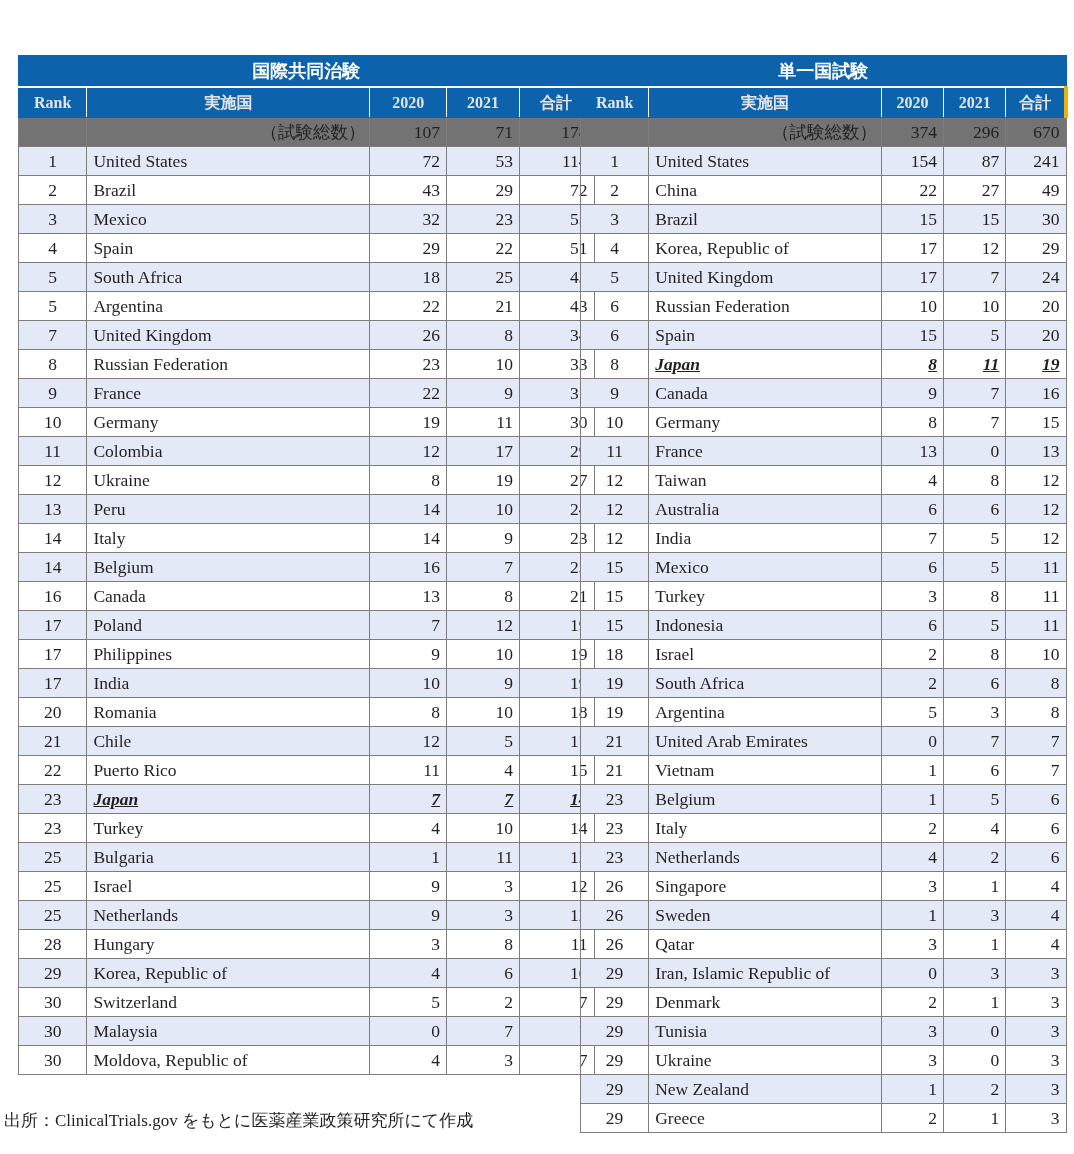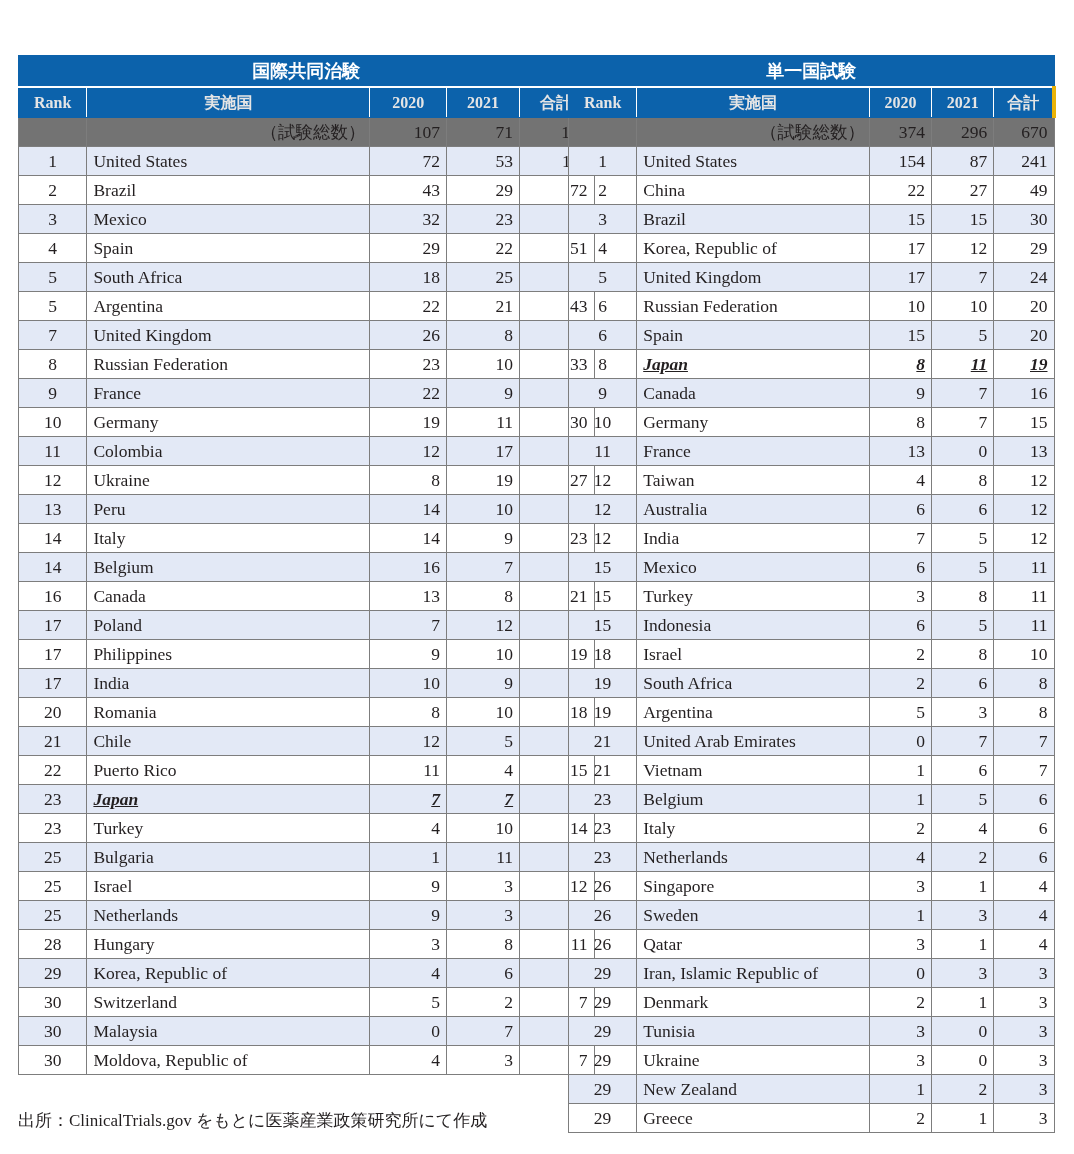--- a/index.html
+++ b/index.html
@@ -38,21 +38,21 @@
     left: 0;
     width: 1074px;
     display: flex;
     justify-content: flex-start;
   }
   .table-block {
     position: absolute;
     top: 0;
   }
   .table-block.left  { left: 18px;  width: 578px; }
-  .table-block.right { left: 568px; width: 488px; }
+  .table-block.right { left: 580px; width: 488px; }
 
   table.tbl {
     border-collapse: collapse;
     table-layout: fixed;
     width: 100%;
     font-size: 17.5px;
   }
   table.tbl td, table.tbl th {
     border: 1px solid #7d7d7d;
     height: 28px;
@@ -116,21 +116,21 @@
   tr.jp td.name span,
   tr.jp td.num span {
     font-style: italic;
     font-weight: bold;
     text-decoration: underline;
     text-underline-offset: 1px;
   }
 
   .source-note {
     position: absolute;
-    left: 18px;
+    left: 4px;
     bottom: 22px;
     font-size: 17px;
     color: #231f20;
     white-space: nowrap;
   }
 </style>
 </head>
 <body>
 
 <div id="page">

